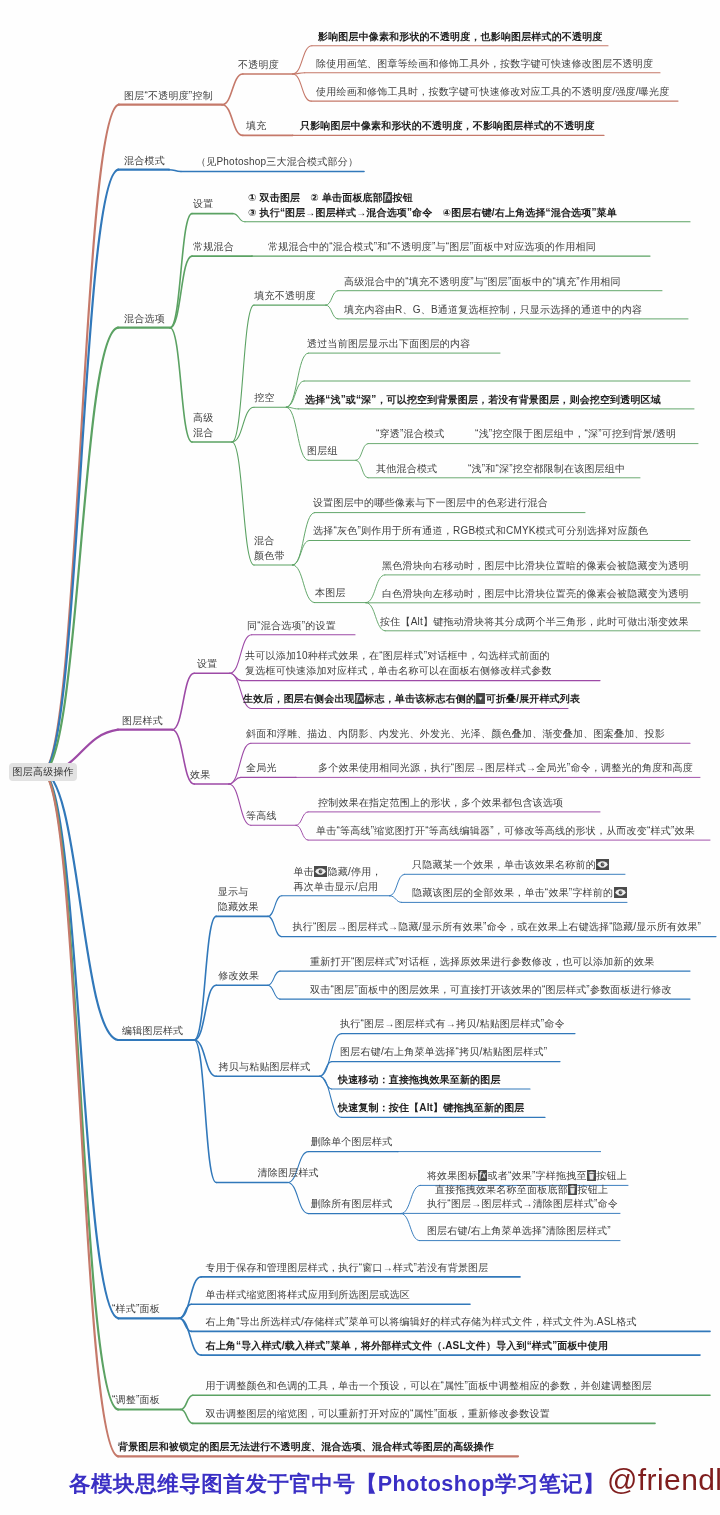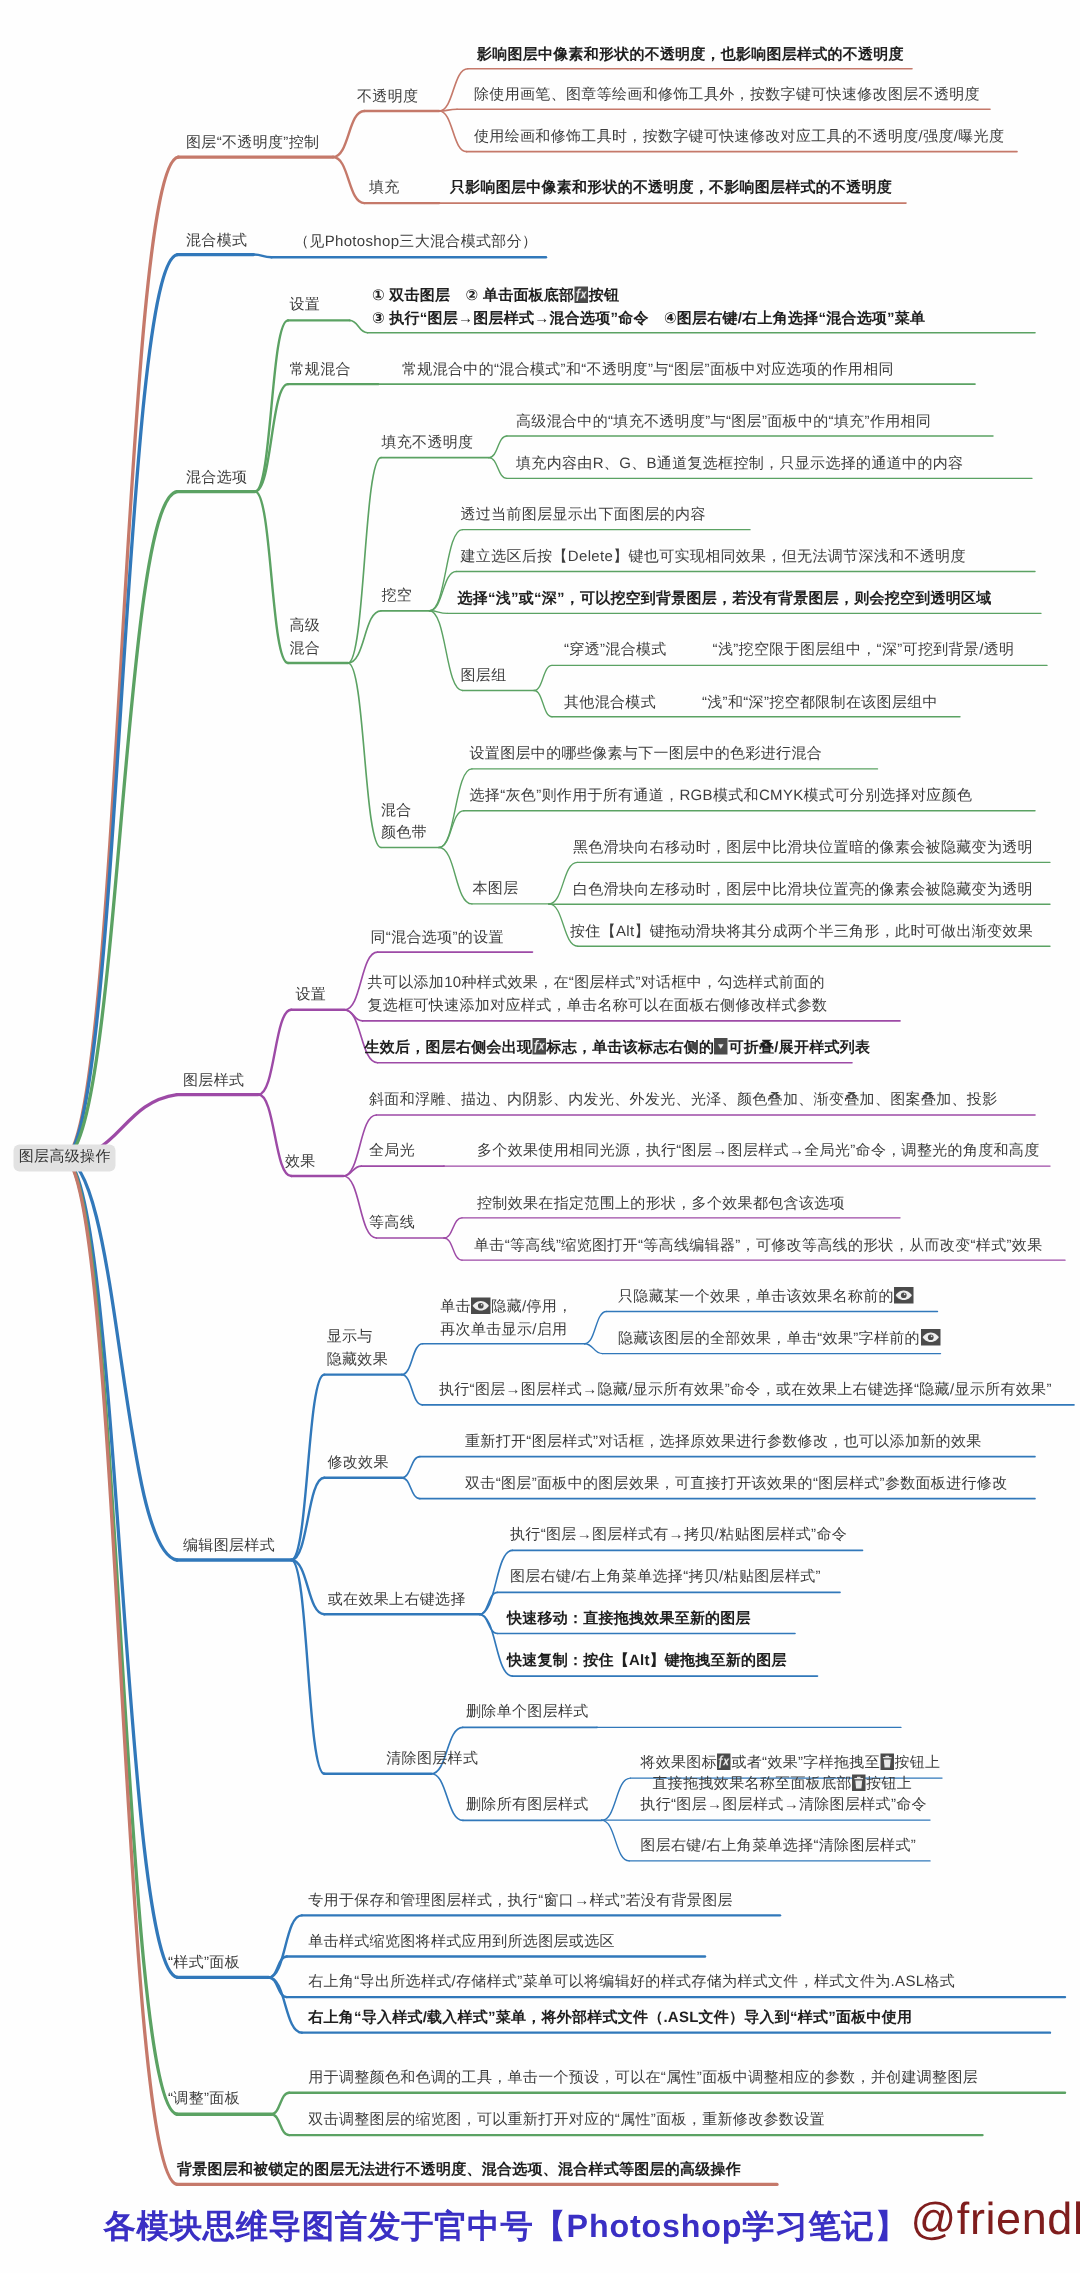--- a/index.html
+++ b/index.html
@@ -195,21 +195,20 @@
               <path d="M3.4 1.3c-.7 0-1.1.5-1.3 1.4l-.1.6H1.2l-.1.9h.8L1.2 9.7h1.1l.7-5.5h1l.1-.9h-1l.1-.5c.1-.5.3-.7.6-.7.2 0 .3 0 .5.1l.2-.8a2 2 0 0 0-1.1-.1zM4.6 3.3l.8 2.1-1.7 2.5h1.2l1-1.6.5 1.6h1.1l-.8-2.3 1.6-2.3H7.1l-.9 1.5-.5-1.5z" fill="#e8e8e8"></path>
             </svg></i>按钮</span><br><span class="ln">③ 执行“图层→图层样式→混合选项”命令　④图层右键/右上角选择“混合选项”菜单</span></div>
       <div class="node" style="left: 193px; top: 238.9px;"><span class="ln">常规混合</span></div>
       <div class="node" style="left: 268px; top: 238.9px;"><span class="ln">常规混合中的“混合模式”和“不透明度”与“图层”面板中对应选项的作用相同</span></div>
       <div class="node" style="left: 193px; top: 409.8px;"><span class="ln">高级</span><br><span class="ln">混合</span></div>
       <div class="node" style="left: 254.3px; top: 287.9px;"><span class="ln">填充不透明度</span></div>
       <div class="node" style="left: 344px; top: 273.5px;"><span class="ln">高级混合中的“填充不透明度”与“图层”面板中的“填充”作用相同</span></div>
       <div class="node" style="left: 344px; top: 301.7px;"><span class="ln">填充内容由R、G、B通道复选框控制，只显示选择的通道中的内容</span></div>
       <div class="node" style="left: 254.3px; top: 390px;"><span class="ln">挖空</span></div>
       <div class="node" style="left: 307px; top: 335.9px;"><span class="ln">透过当前图层显示出下面图层的内容</span></div>
-      <div class="node" style="left: 307px; top: 363.8px;"><span class="ln">建立选区后按【Delete】键也可实现相同效果，但无法调节深浅和不透明度</span></div>
       <div class="node b" style="left: 305px; top: 391.7px;"><span class="ln">选择“浅”或“深”，可以挖空到背景图层，若没有背景图层，则会挖空到透明区域</span></div>
       <div class="node" style="left: 307px; top: 443.1px;"><span class="ln">图层组</span></div>
       <div class="node" style="left: 376px; top: 426.4px;"><span class="ln">“穿透”混合模式　　　“浅”挖空限于图层组中，“深”可挖到背景/透明</span></div>
       <div class="node" style="left: 376px; top: 460.6px;"><span class="ln">其他混合模式　　　“浅”和“深”挖空都限制在该图层组中</span></div>
       <div class="node" style="left: 254px; top: 532.8px;"><span class="ln">混合</span><br><span class="ln">颜色带</span></div>
       <div class="node" style="left: 313px; top: 495.4px;"><span class="ln">设置图层中的哪些像素与下一图层中的色彩进行混合</span></div>
       <div class="node" style="left: 313px; top: 523.3px;"><span class="ln">选择“灰色”则作用于所有通道，RGB模式和CMYK模式可分别选择对应颜色</span></div>
       <div class="node" style="left: 315px; top: 585.4px;"><span class="ln">本图层</span></div>
       <div class="node" style="left: 382px; top: 557.7px;"><span class="ln">黑色滑块向右移动时，图层中比滑块位置暗的像素会被隐藏变为透明</span></div>
       <div class="node" style="left: 382px; top: 585.6px;"><span class="ln">白色滑块向左移动时，图层中比滑块位置亮的像素会被隐藏变为透明</span></div>
@@ -244,21 +243,21 @@
             </svg></i></span></div>
       <div class="node" style="left: 412px; top: 885.2px;"><span class="ln">隐藏该图层的全部效果，单击“效果”字样前的<i class="ic" style="width:13px"><svg width="13" height="11" viewBox="0 0 13 11">
               <path d="M6.5 2.3C3.8 2.3 1.8 4.2 1.1 5.5c.7 1.3 2.7 3.2 5.4 3.2s4.7-1.9 5.4-3.2C11.2 4.2 9.2 2.3 6.5 2.3z" fill="#efefef"></path>
               <circle cx="6.5" cy="5.5" r="1.9" fill="#4b4b4b"></circle>
               <circle cx="7.1" cy="4.9" r=".55" fill="#efefef"></circle>
             </svg></i></span></div>
       <div class="node" style="left: 292.6px; top: 919.4px;"><span class="ln">执行“图层→图层样式→隐藏/显示所有效果”命令，或在效果上右键选择“隐藏/显示所有效果”</span></div>
       <div class="node" style="left: 218.3px; top: 968px;"><span class="ln">修改效果</span></div>
       <div class="node" style="left: 310px; top: 953.9px;"><span class="ln">重新打开“图层样式”对话框，选择原效果进行参数修改，也可以添加新的效果</span></div>
       <div class="node" style="left: 310px; top: 981.9px;"><span class="ln">双击“图层”面板中的图层效果，可直接打开该效果的“图层样式”参数面板进行修改</span></div>
-      <div class="node" style="left: 218.5px; top: 1059px;"><span class="ln">或在效果上右键选择</span></div>
+      <div class="node" style="left: 218.5px; top: 1059px;"><span class="ln">拷贝与粘贴图层样式</span></div>
       <div class="node" style="left: 340px; top: 1016.4px;"><span class="ln">执行“图层→图层样式有→拷贝/粘贴图层样式”命令</span></div>
       <div class="node" style="left: 340px; top: 1044.4px;"><span class="ln">图层右键/右上角菜单选择“拷贝/粘贴图层样式”</span></div>
       <div class="node b" style="left: 338px; top: 1071.8px;"><span class="ln">快速移动：直接拖拽效果至新的图层</span></div>
       <div class="node b" style="left: 338px; top: 1100.2px;"><span class="ln">快速复制：按住【Alt】键拖拽至新的图层</span></div>
       <div class="node" style="left: 217.5px; top: 1165.3px; margin-left: 40px;"><span class="ln">清除图层样式</span></div>
       <div class="node" style="left: 310.7px; top: 1134.4px;"><span class="ln">删除单个图层样式</span></div>
       <div class="node" style="left: 435px; top: 1134.4px; margin-top: 48px;"><span class="ln">直接拖拽效果名称至面板底部<i class="ic" style="width:9px"><svg width="9" height="11" viewBox="0 0 9 11">
               <path d="M3.3 1.5h2.4v.8h1.7v.9H1.6v-.9h1.7zM2.2 4h4.6l-.5 5.4H2.7z" fill="#e8e8e8"></path>
             </svg></i>按钮上</span></div>
       <div class="node" style="left: 310.7px; top: 1196.4px;"><span class="ln">删除所有图层样式</span></div>

